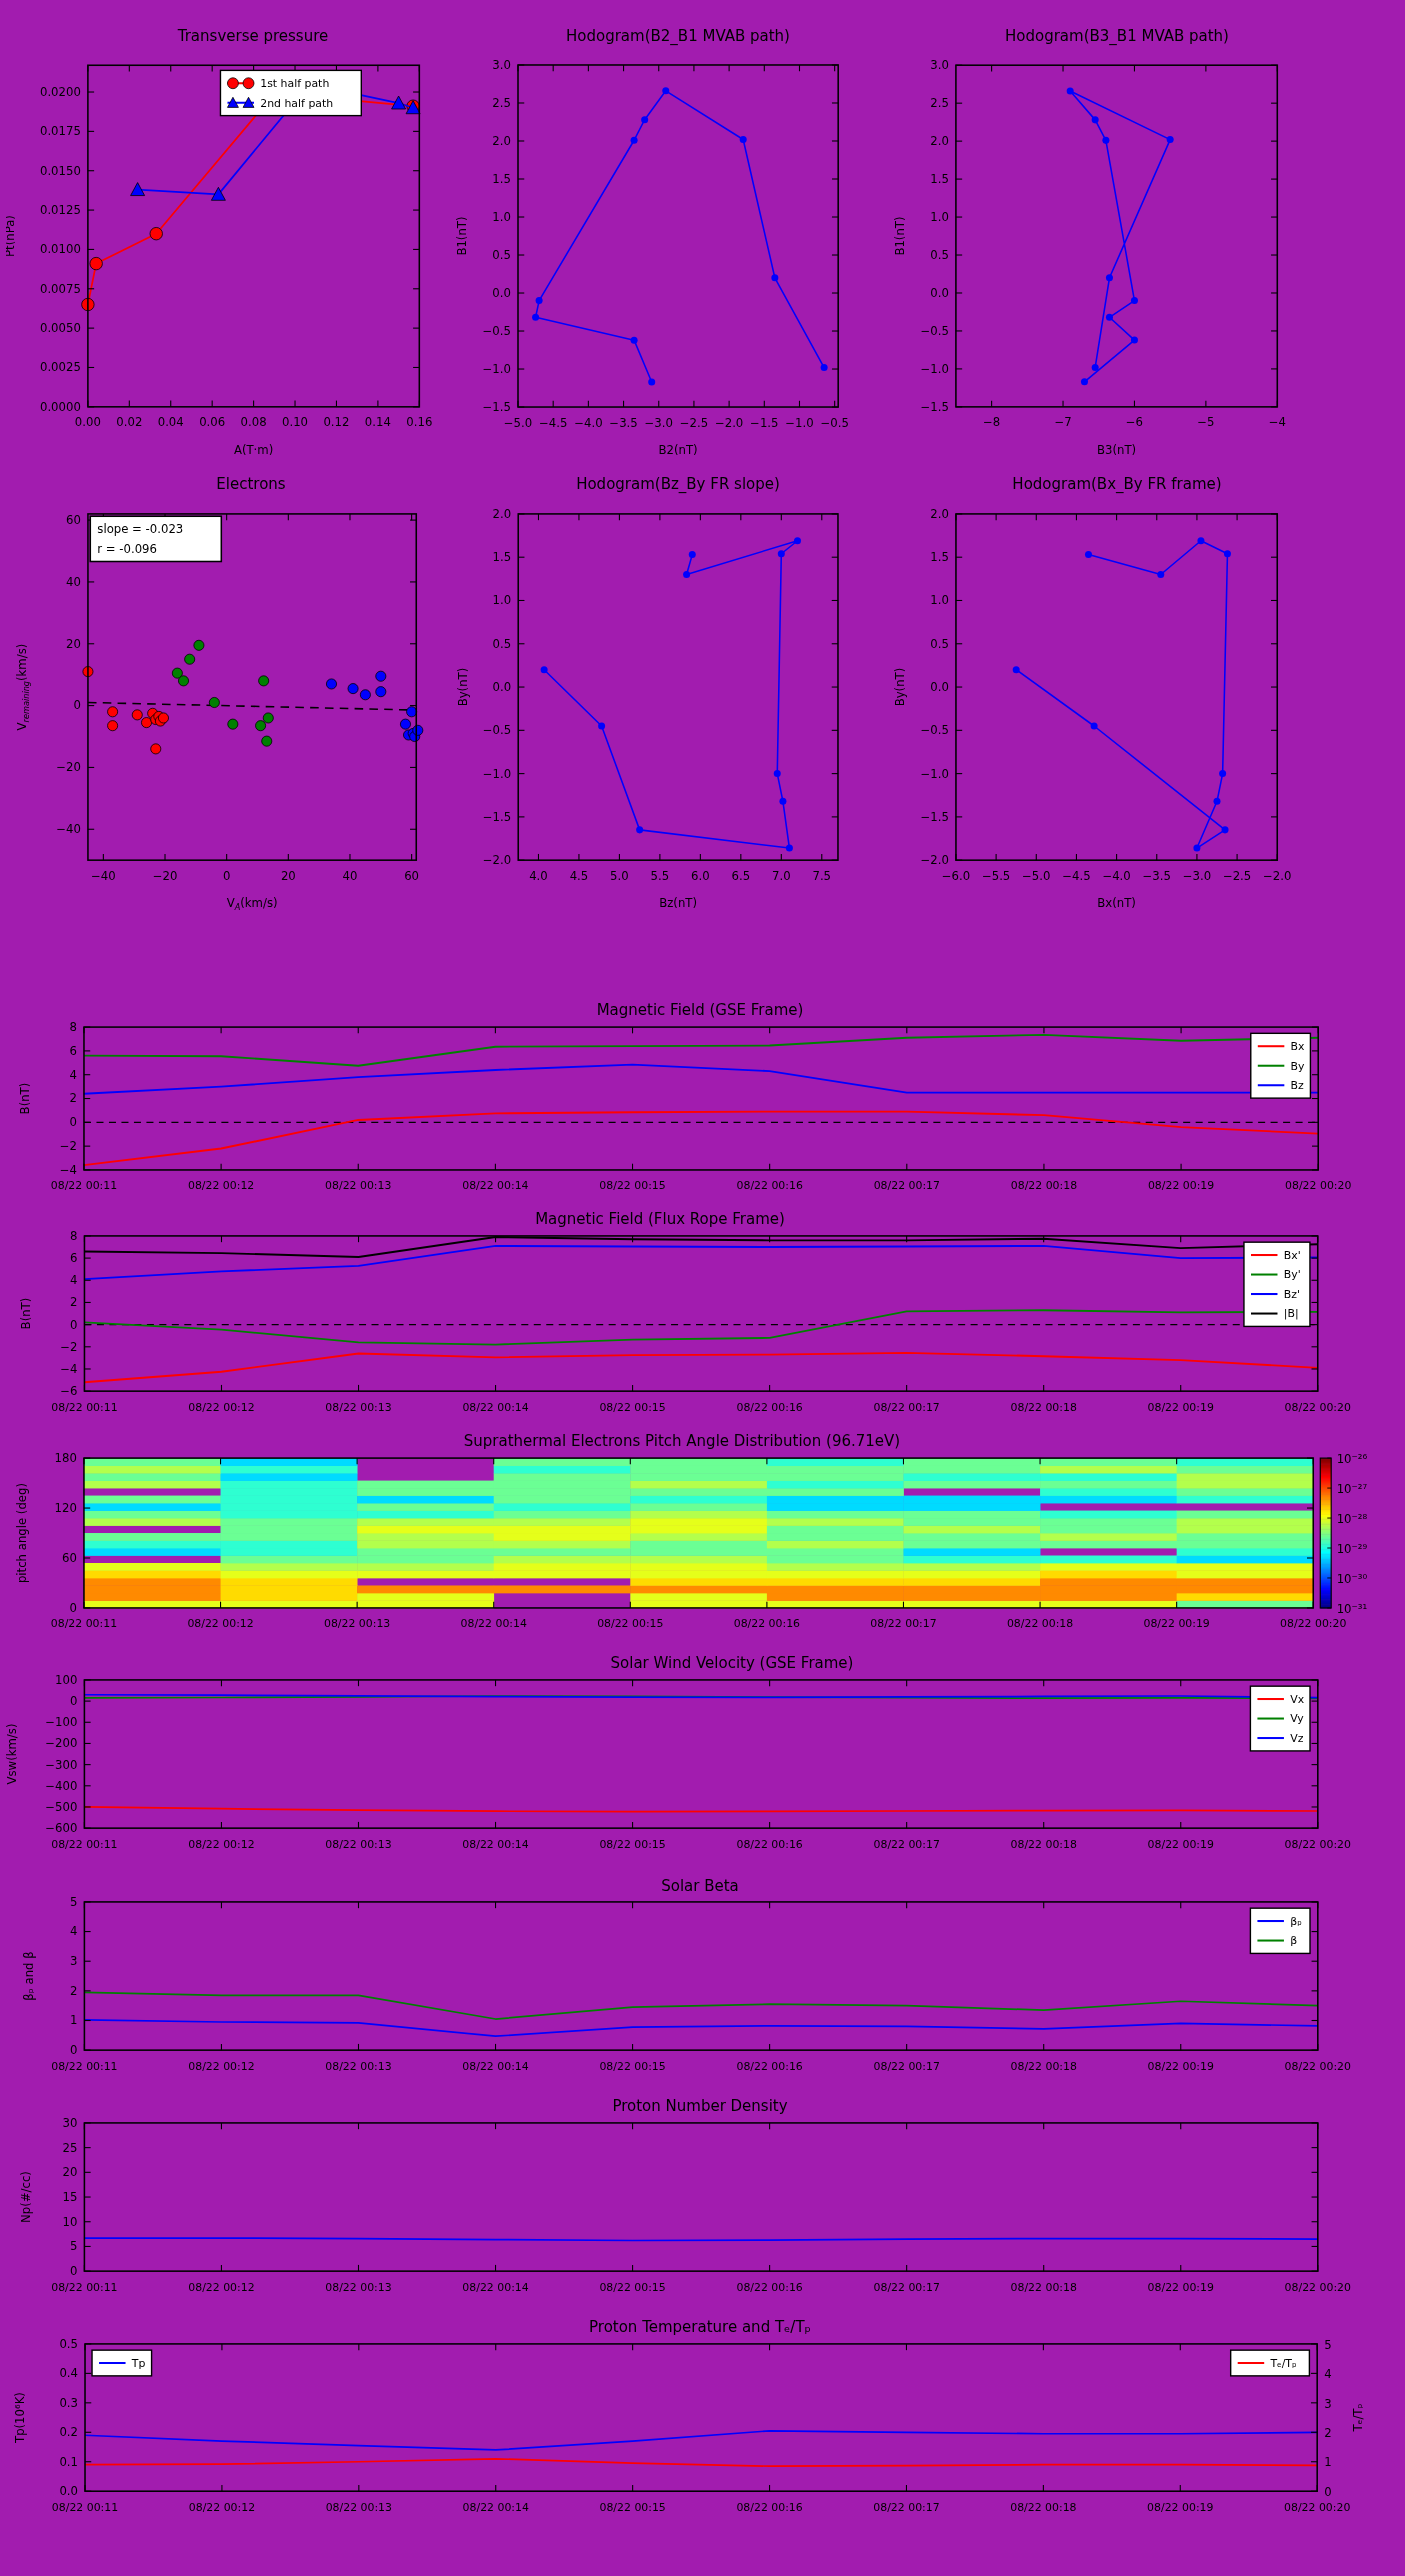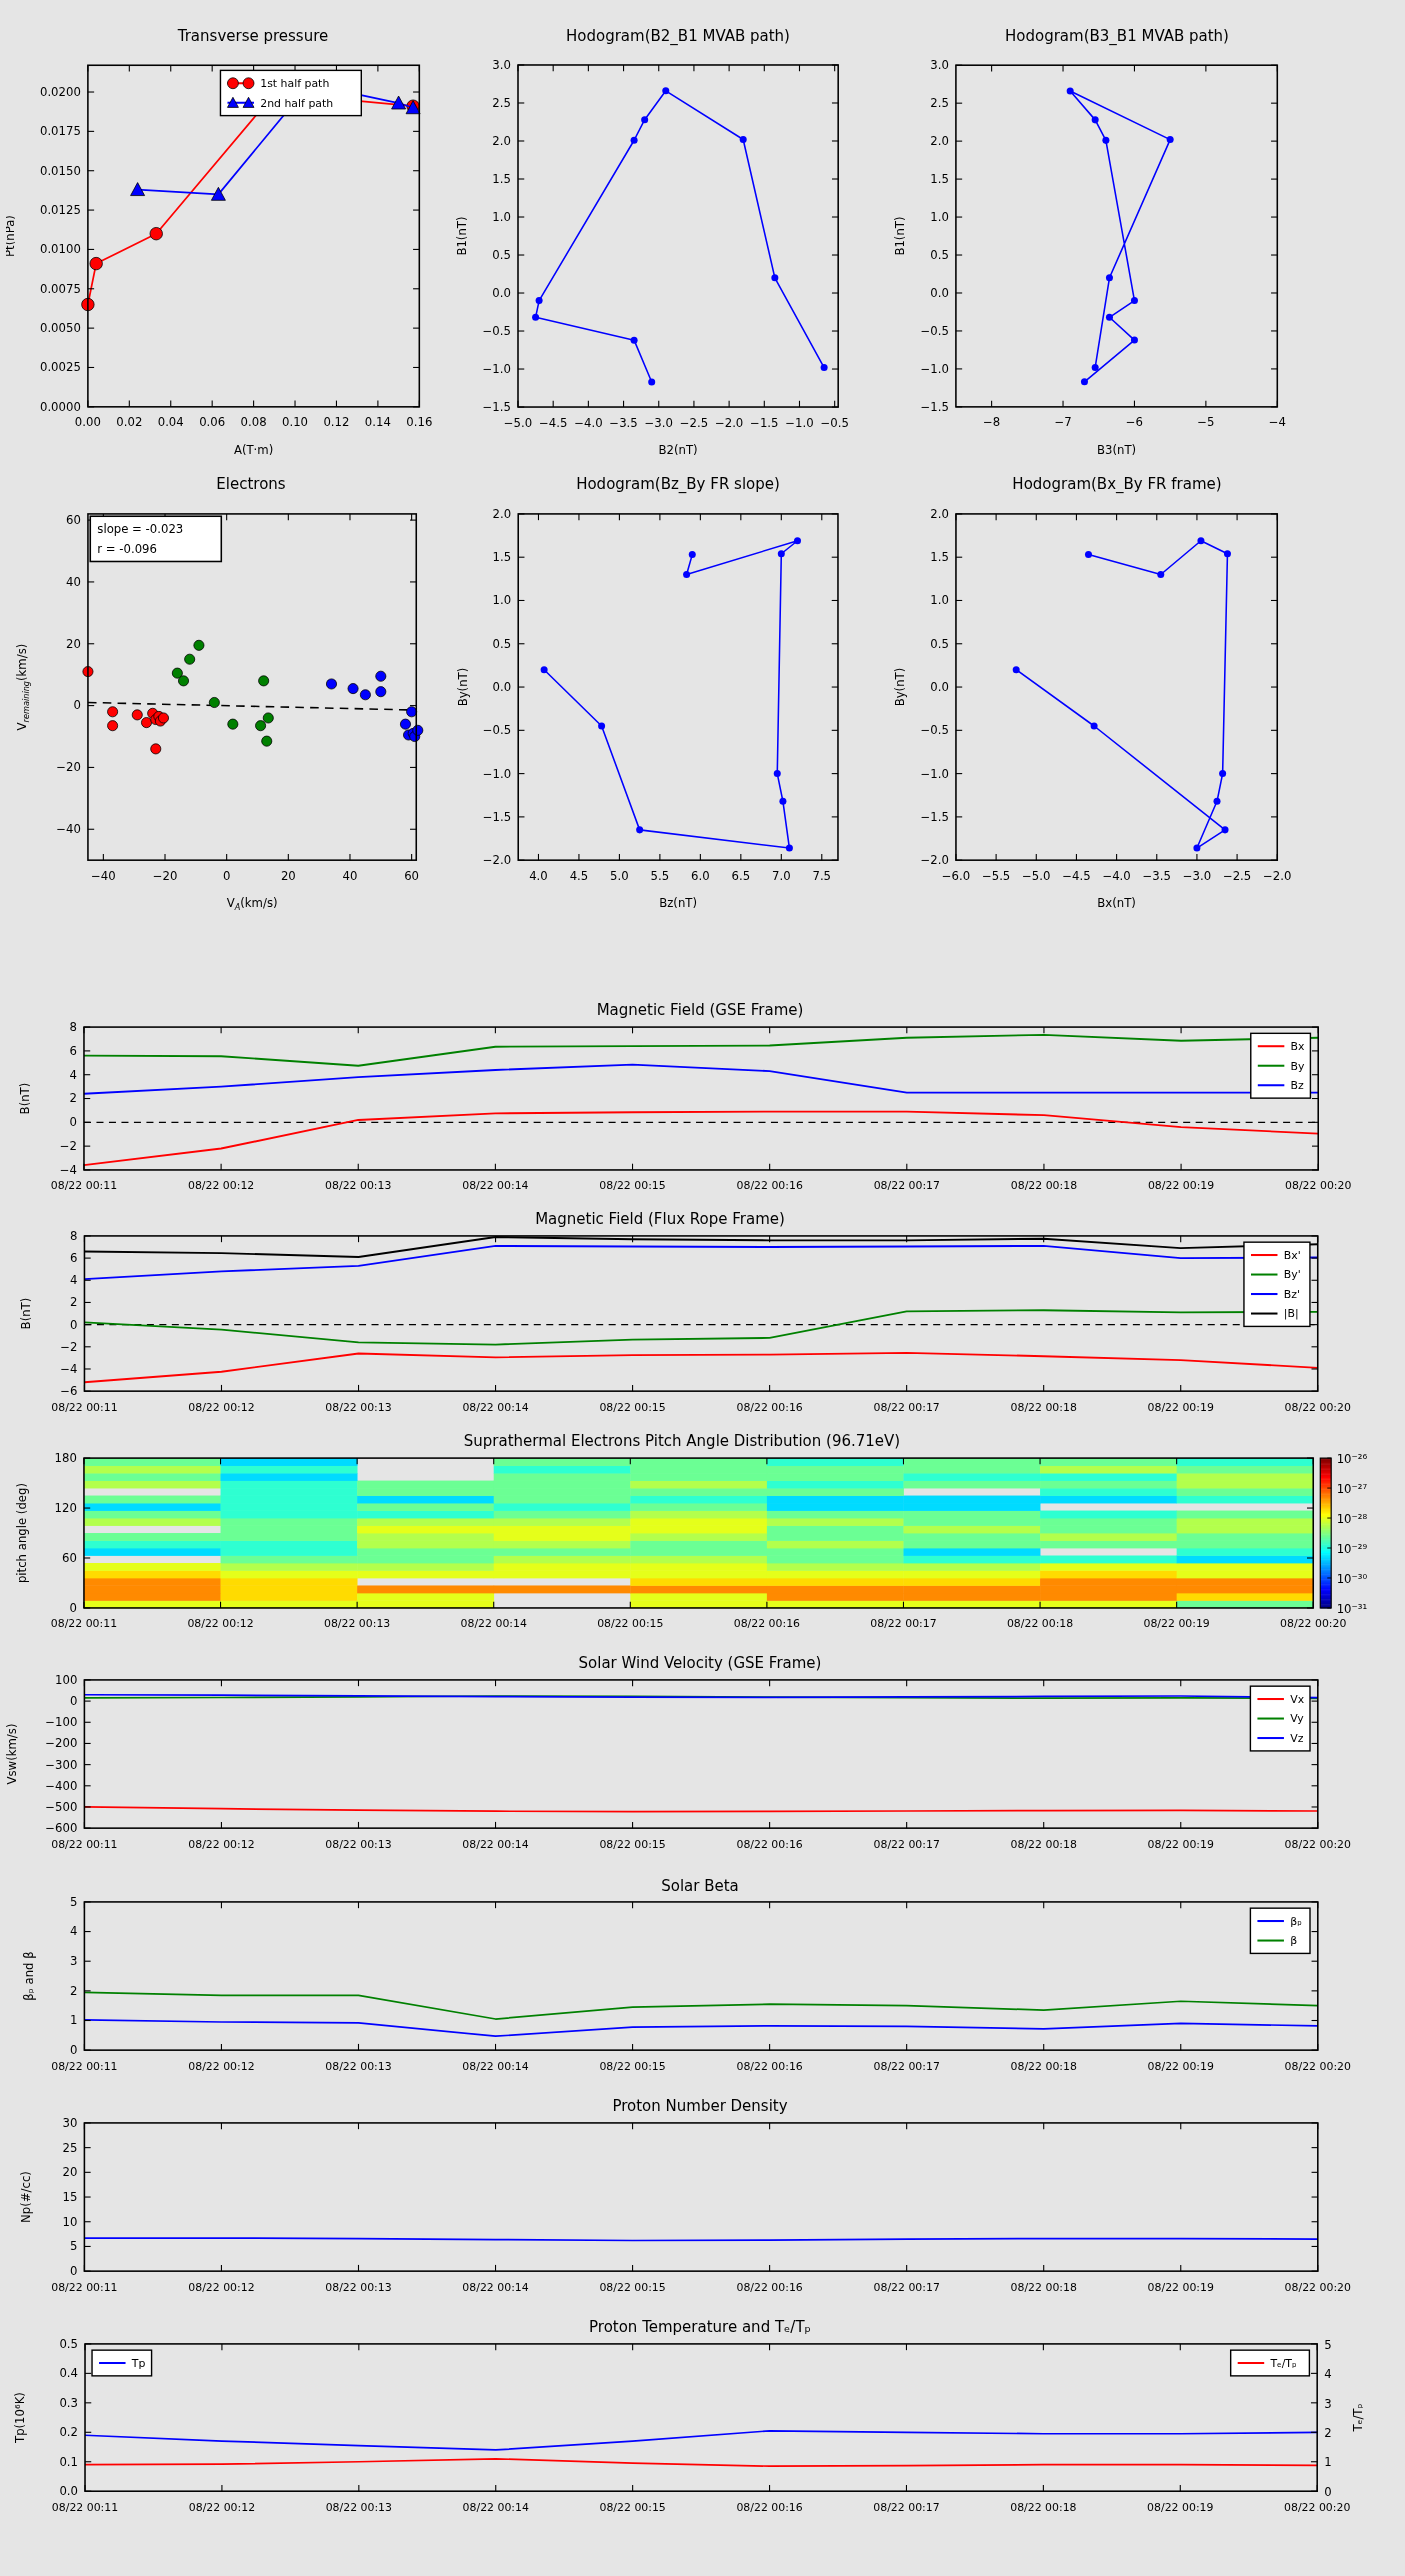--- a/index.html
+++ b/index.html
@@ -1,36 +1,36 @@
 <!DOCTYPE html>
 <html style="font-size:12.5px"><head>
 <meta charset="utf-8">
 <style>
   html,body{margin:0;padding:0;background:#fff;}
-  #canvas{position:relative;width:1405px;height:2576px;background:#e5e5e5;overflow:hidden;
+  #canvas{position:relative;width:1405px;height:2576px;background:#a21caf;overflow:hidden;
           font-family:"DejaVu Sans","Liberation Sans",sans-serif;}
   .chart-title{position:absolute;transform:translateX(-50%);font-size:15px;color:#000;
                white-space:nowrap;text-align:center;}
   svg{position:absolute;pointer-events:none;}
   svg text{font-family:"DejaVu Sans","Liberation Sans",sans-serif;fill:#000;}
 </style>
 </head>
 <body>
 
 <div id="canvas">
   <div class="chart-title" style="left:253px;top:26.5px">Transverse pressure</div>
   <div class="chart-title" style="left:678px;top:26.5px">Hodogram(B2_B1 MVAB path)</div>
   <div class="chart-title" style="left:1117px;top:26.5px">Hodogram(B3_B1 MVAB path)</div>
   <div class="chart-title" style="left:251px;top:475px">Electrons</div>
   <div class="chart-title" style="left:678px;top:475px">Hodogram(Bz_By FR slope)</div>
   <div class="chart-title" style="left:1117px;top:475px">Hodogram(Bx_By FR frame)</div>
   <div class="chart-title" style="left:700px;top:1001px">Magnetic Field (GSE Frame)</div>
   <div class="chart-title" style="left:660px;top:1210px">Magnetic Field (Flux Rope Frame)</div>
   <div class="chart-title" style="left:682px;top:1432px">Suprathermal Electrons Pitch Angle Distribution (96.71eV)</div>
-  <div class="chart-title" style="left:700px;top:1654px">Solar Wind Velocity (GSE Frame)</div>
+  <div class="chart-title" style="left:732px;top:1654px">Solar Wind Velocity (GSE Frame)</div>
   <div class="chart-title" style="left:700px;top:1877px">Solar Beta</div>
   <div class="chart-title" style="left:700px;top:2097px">Proton Number Density</div>
   <div class="chart-title" style="left:700px;top:2318px">Proton Temperature and Tₑ/Tₚ</div>
 
   <svg id="c-transverse-pressure" width="503" height="414" style="left: 5.5px; top: 54px;" viewBox="0 0 645 530">
       <g>
         <polyline points="105,320.8018433179724 115.625,268.32258064516134 192.65625,229.97235023041475 344.0625,50.33179723502303 437.03125,58.40552995391706 522.03125,66.4792626728111" fill="none" stroke="#ff0000" stroke-width="2.2" stroke-dasharray="none" stroke-linejoin="round"></polyline>
         <circle cx="105" cy="320.8018433179724" r="8" fill="#ff0000" stroke="#000" stroke-width="1"></circle>
         <circle cx="115.625" cy="268.32258064516134" r="8" fill="#ff0000" stroke="#000" stroke-width="1"></circle>
         <circle cx="192.65625" cy="229.97235023041475" r="8" fill="#ff0000" stroke="#000" stroke-width="1"></circle>

